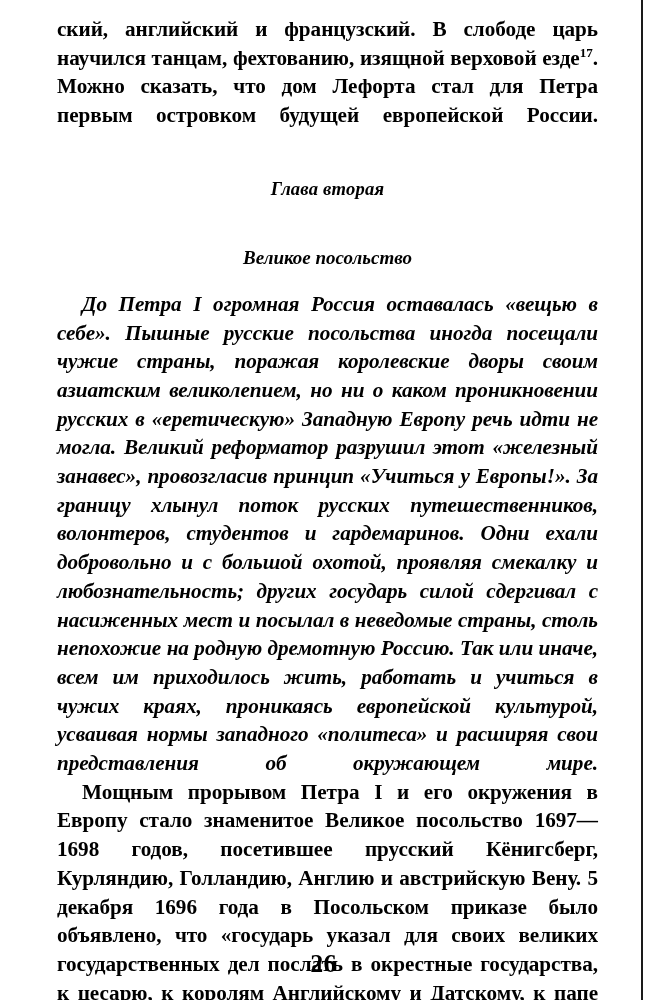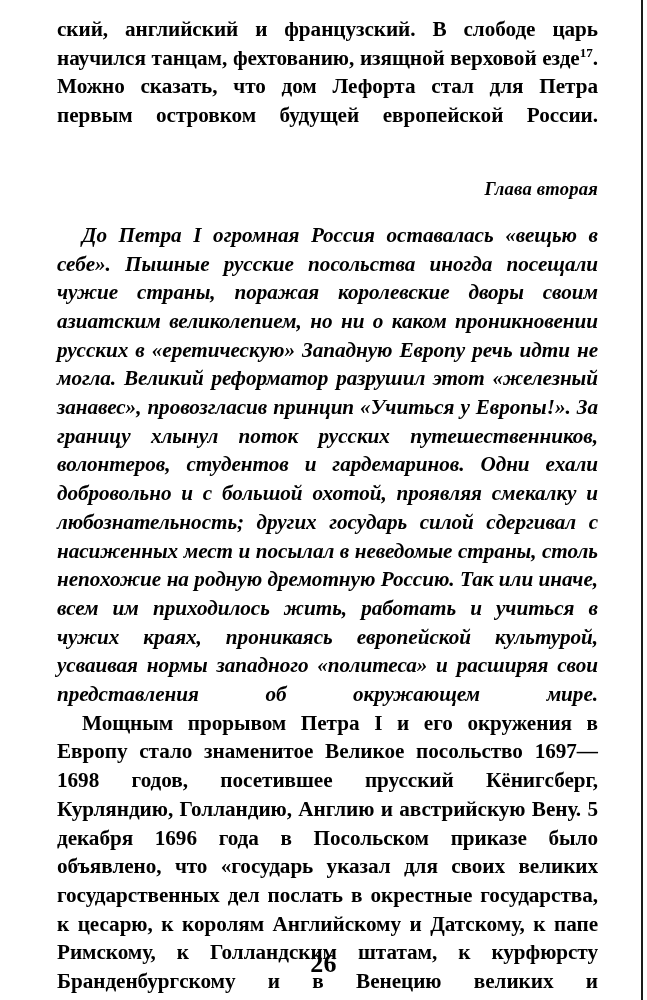--- a/index.html
+++ b/index.html
@@ -61,21 +61,21 @@
   sup.footnote-ref {
     font-size: 0.62em;
     vertical-align: super;
     line-height: 0;
     font-weight: 600;
   }
 
   
   .chapter-block {
     margin-top: 47px;
-    text-align: right;
+    text-align: center;
   }
 
   .chapter-label {
     font-style: italic;
     font-weight: 700;
     font-size: 18.6px;
     line-height: 24px;
     letter-spacing: 0.2px;
   }
 
@@ -124,20 +124,21 @@
 <div class="scan-edge-right"></div>
 
 <div class="page">
 
   <p class="body-text para-top justify-last"><span>ский, английский и французский. В слободе царь научился танцам, фехтованию, изящной верховой езде</span><sup class="footnote-ref">17</sup><span>. Можно сказать, что дом Лефорта стал для Петра первым островком будущей европейской России.</span></p>
 
   <div class="chapter-block">
     <div class="chapter-label">Глава вторая</div>
   </div>
 
+  <div class="section-title">Великое посольство</div>
 
   <p class="body-text indent para-after-section justify-last">До Петра I огромная Россия оставалась «вещью в себе». Пышные русские посольства иногда посещали чужие страны, поражая королевские дворы своим азиатским великолепием, но ни о каком проникновении русских в «еретическую» Западную Европу речь идти не могла. Великий реформатор разрушил этот «железный занавес», провозгласив принцип «Учиться у Европы!». За границу хлынул поток русских путешественников, волонтеров, студентов и гардемаринов. Одни ехали добровольно и с большой охотой, проявляя смекалку и любознательность; других государь силой сдергивал с насиженных мест и посылал в неведомые страны, столь непохожие на родную дремотную Россию. Так или иначе, всем им приходилось жить, работать и учиться в чужих краях, проникаясь европейской культурой, усваивая нормы западного «политеса» и расширяя свои представления об окружающем мире.</p>
 
   <p class="body-text indent para-next justify-last">Мощным прорывом Петра I и его окружения в Европу стало знаменитое Великое посольство 1697—1698 годов, посетившее прусский Кёнигсберг, Курляндию, Голландию, Англию и австрийскую Вену. 5 декабря 1696 года в Посольском приказе было объявлено, что «государь указал для своих великих государственных дел послать в окрестные государства, к цесарю, к королям Английскому и Датскому, к папе Римскому, к Голландским штатам, к курфюрсту Бранденбургскому и в Венецию великих и полномочных послов: генерала и адмирала, наместника Новгородского Франца Яковлевича Лефорта, генерала и воинского комиссария, наместника Сибирского Федора Алексеевича Головина и думного</p>
 
 </div>
 
 <div class="page-number">26</div>
 
 </body></html>

